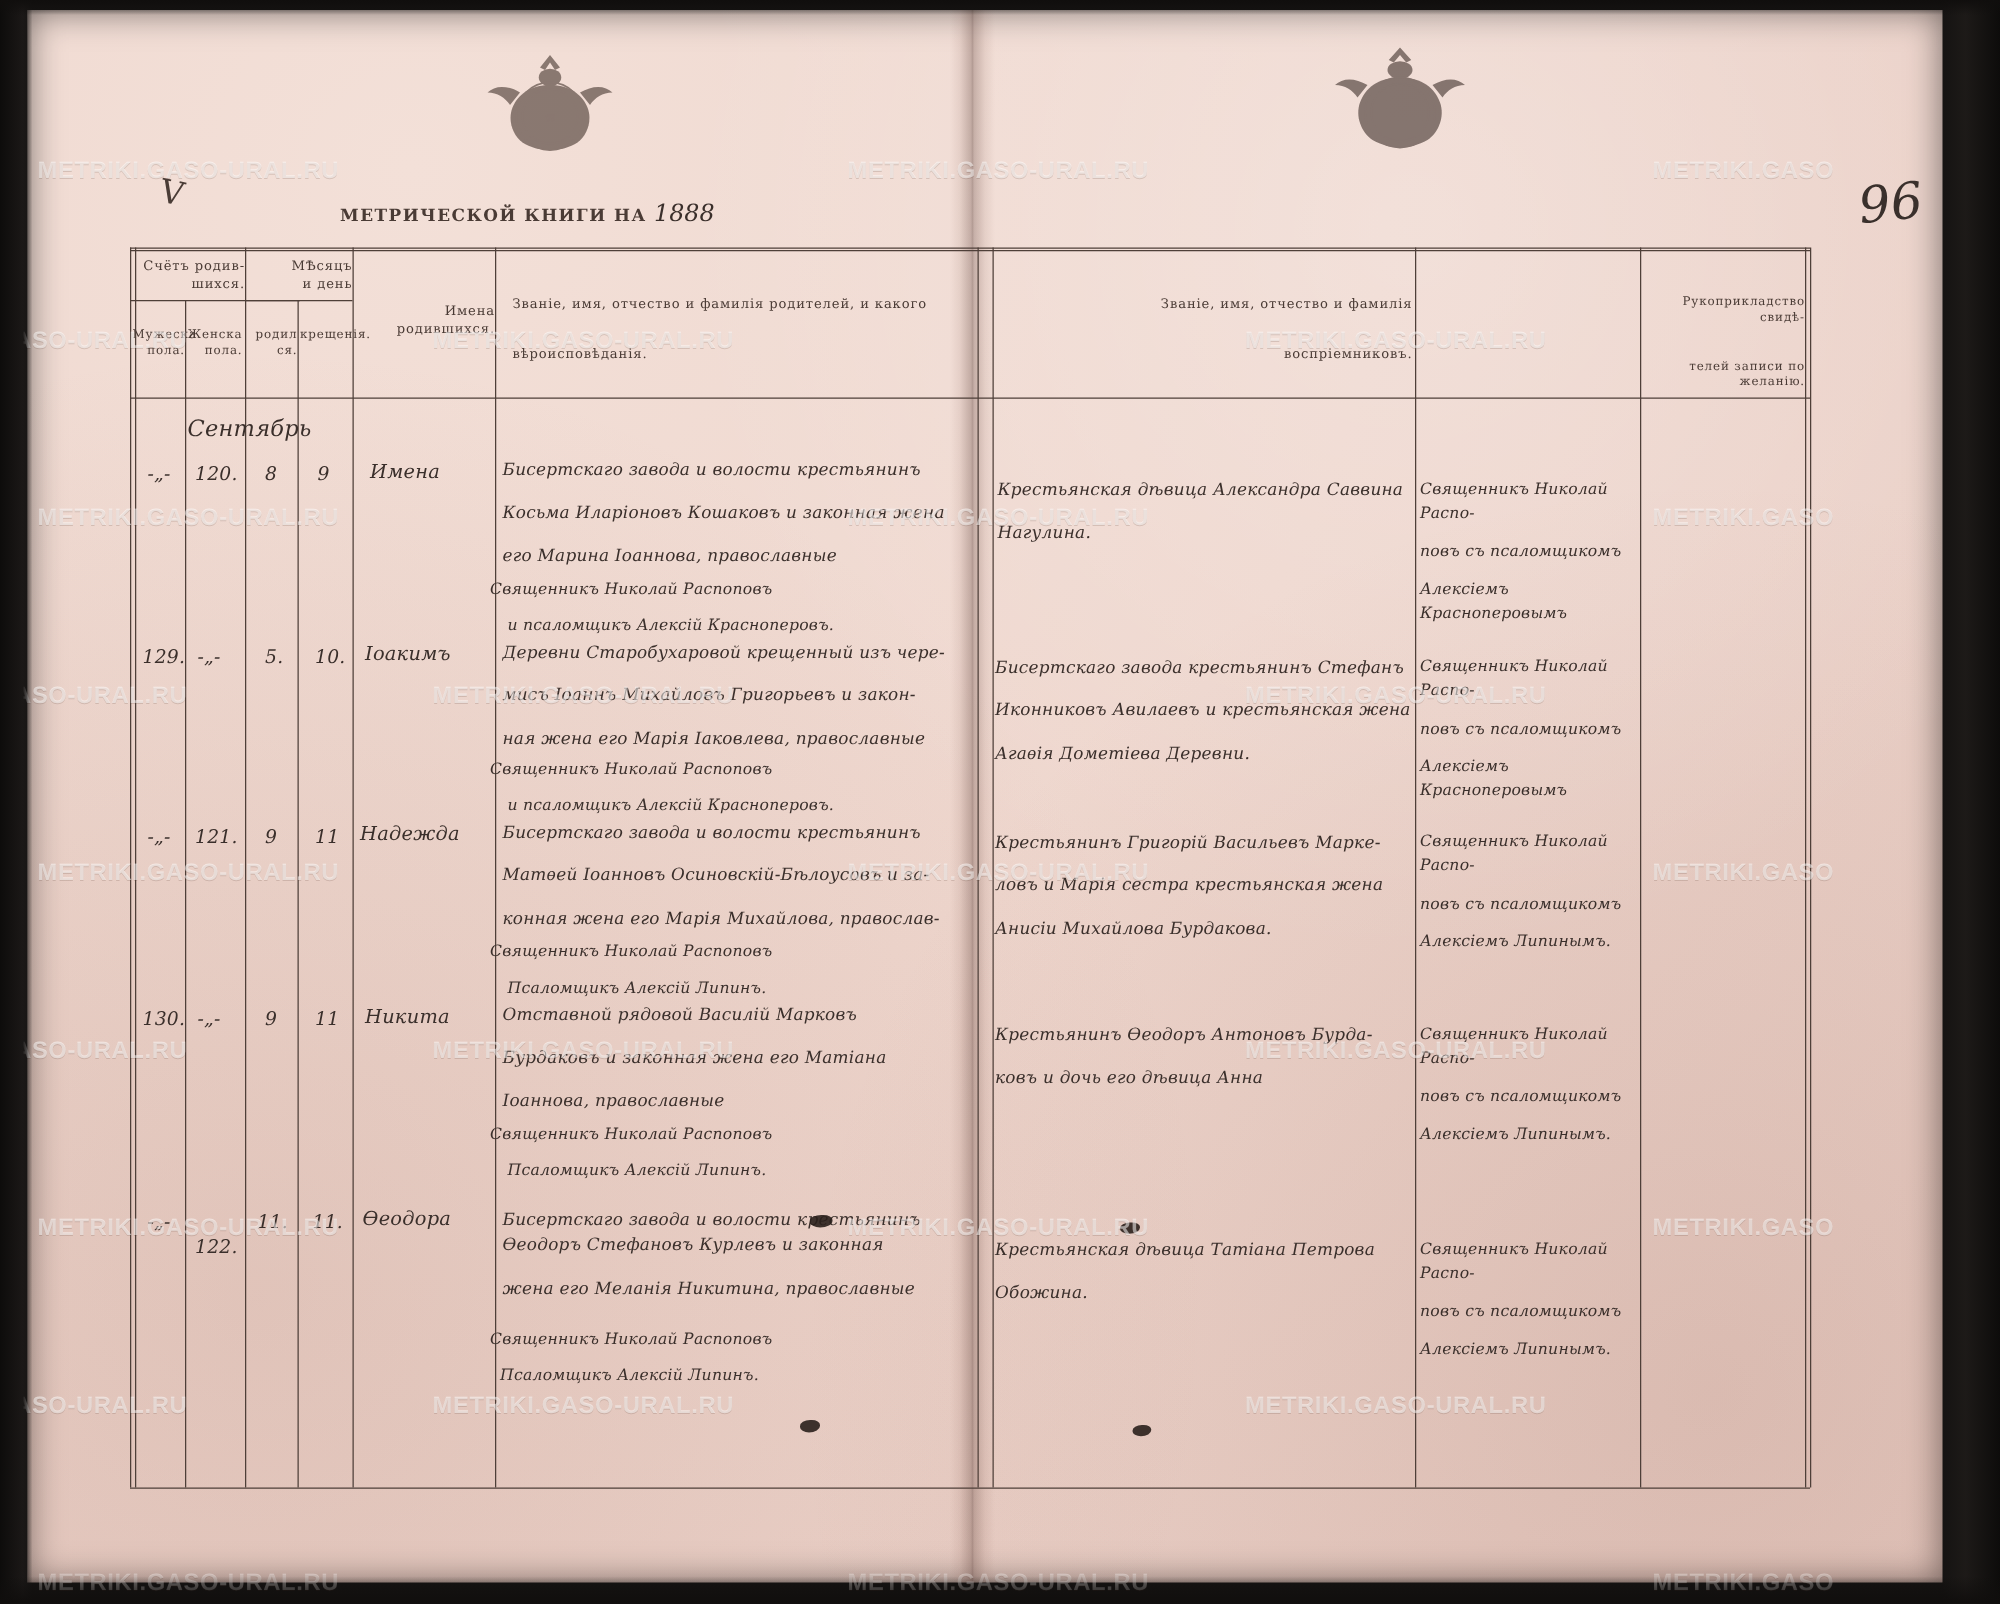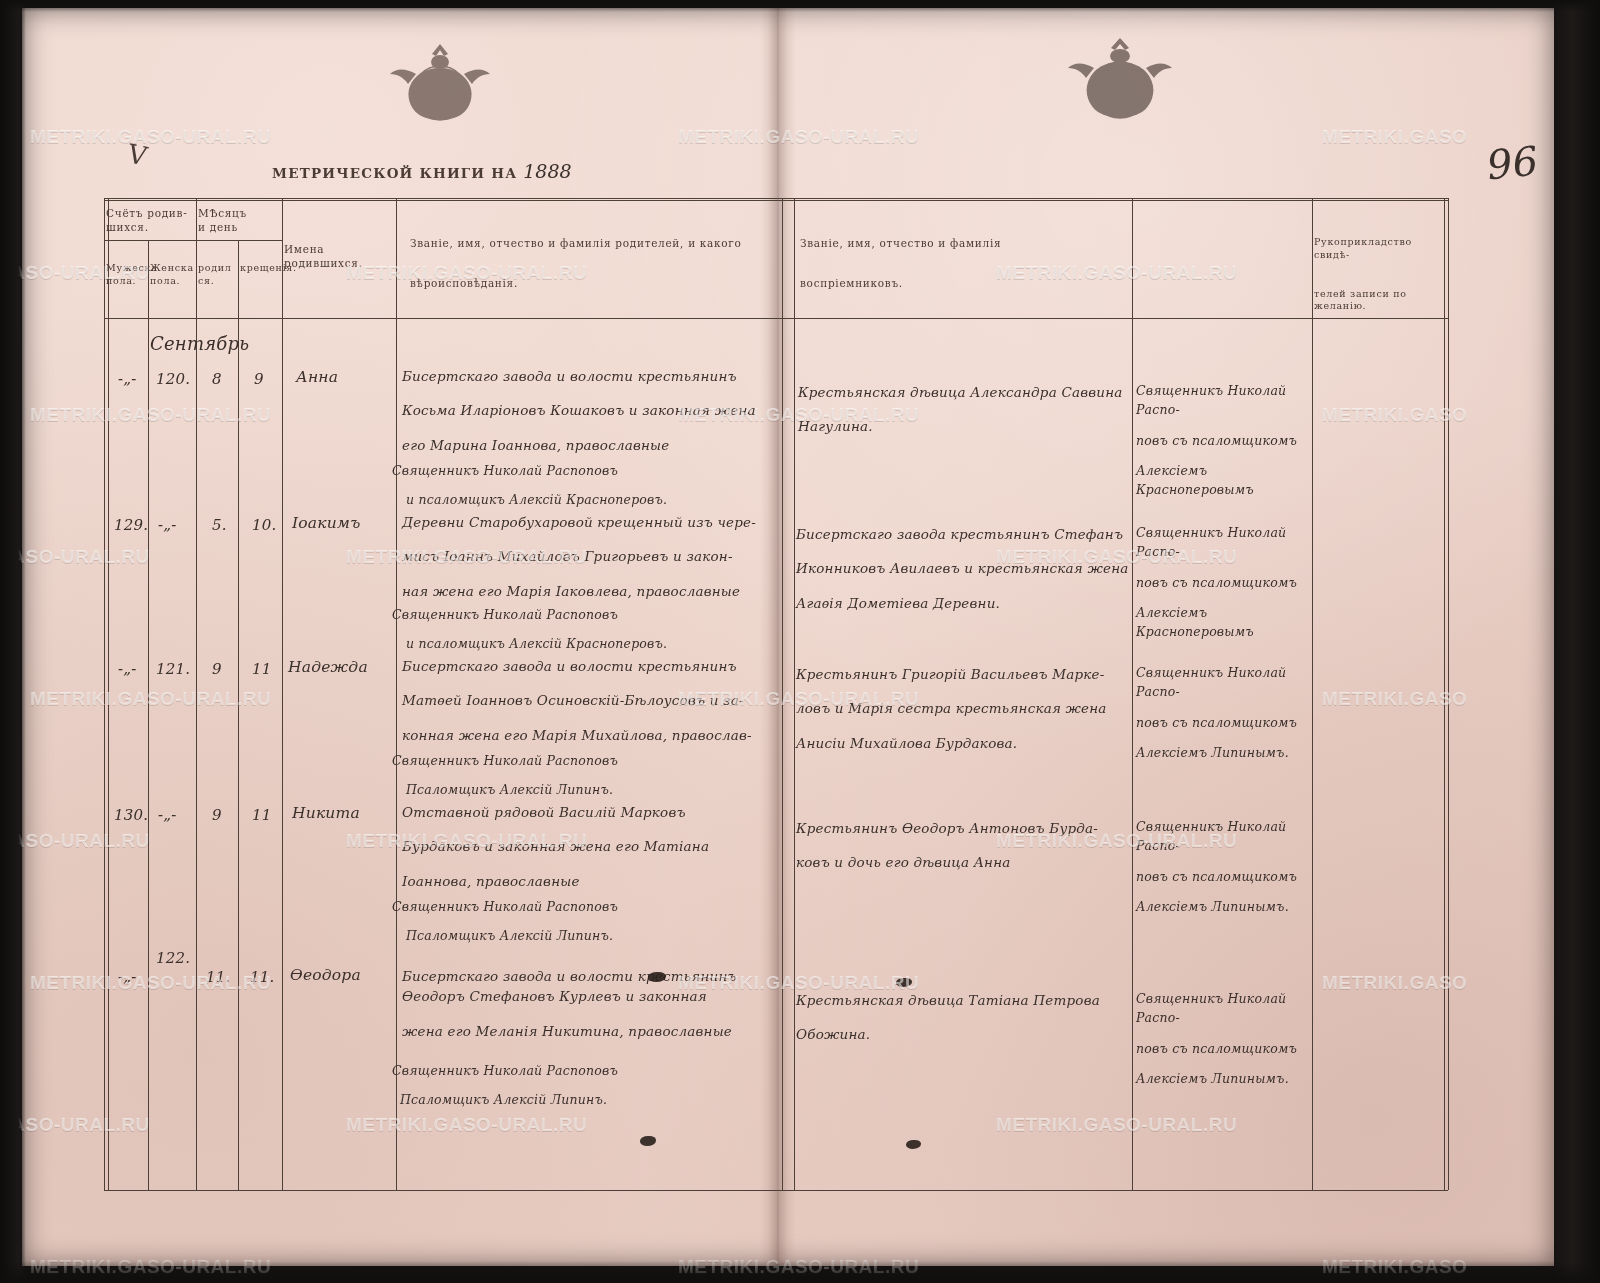--- a/index.html
+++ b/index.html
@@ -80,21 +80,21 @@
     transform:rotate(-6deg);
   }
   .tick{
     position:absolute;left:128px;top:140px;font-size:26px;color:#4a3c36;
     transform:rotate(12deg);
   }
   .vline{position:absolute;width:1px;background:#4e3f38;}
   .hline{position:absolute;height:1px;background:#4e3f38;}
 
   .colhead{
-    position:absolute;text-align:left;
+    position:absolute;text-align:right;
     font-size:10.5px;line-height:1.35;color:#4a3b35;
     letter-spacing:.7px;
   }
 
   
   .cell{position:absolute;font-size:13.5px;line-height:1.5;}
   .num{position:absolute;font-size:15px;}
   .nm{position:absolute;font-size:15.5px;}
   .month{position:absolute;left:150px;top:333px;font-size:18px;}
   .sig{font-size:12.5px;}
@@ -211,21 +211,21 @@
     <div style="margin-top:26px;">телей записи по желанію.</div>
   </div>
 
   <div class="month hand">Сентябрь</div>
 
   <div>
     <div class="num hand" style="left:118px;top:370px;">-„-</div>
     <div class="num hand" style="left:156px;top:370px;">120.</div>
     <div class="num hand" style="left:212px;top:370px;">8</div>
     <div class="num hand" style="left:254px;top:370px;">9</div>
-    <div class="nm hand" style="left:296px;top:368px;">Анна</div>
+    <div class="nm hand" style="left:296px;top:368px;">Имена</div>
     <div class="cell hand" style="left:402px;top:366px;width:378px;">
       <div>Бисертскаго завода и волости крестьянинъ</div>
       <div style="margin-top:14px;">Косьма Иларіоновъ Кошаковъ и законная жена</div>
       <div style="margin-top:14px;">его Марина Іоаннова, православные</div>
     </div>
     <div class="cell hand sig" style="left:392px;top:462px;width:390px;">
       <div>Священникъ Николай Распоповъ</div>
       <div style="margin-top:10px;margin-left:14px;">и псаломщикъ Алексій Красноперовъ.</div>
     </div>
     <div class="cell hand" style="left:798px;top:382px;width:330px;">
@@ -318,21 +318,21 @@
     <div class="cell hand sig" style="left:1136px;top:818px;width:176px;">
       <div>Священникъ Николай Распо-</div>
       <div style="margin-top:12px;">повъ съ псаломщикомъ</div>
       <div style="margin-top:12px;">Алексіемъ Липинымъ.</div>
     </div>
     <div class="cell hand" style="left:1318px;top:818px;width:124px;"></div>
   </div>
 
   <div>
     <div class="num hand" style="left:118px;top:968px;">-„-</div>
-    <div class="num hand" style="left:156px;top:949px;">122.</div>
+    <div class="num hand" style="left:156px;top:988px;">122.</div>
     <div class="num hand" style="left:206px;top:968px;">11.</div>
     <div class="num hand" style="left:250px;top:968px;">11.</div>
     <div class="nm hand" style="left:290px;top:966px;">Ѳеодора</div>
     <div class="cell hand" style="left:402px;top:966px;width:378px;">
       <div>Бисертскаго завода и волости крестьянинъ</div>
       <div style="">Ѳеодоръ Стефановъ Курлевъ и законная</div>
       <div style="margin-top:14px;">жена его Меланія Никитина, православные</div>
     </div>
     <div class="cell hand sig" style="left:392px;top:1062px;width:390px;">
       <div>Священникъ Николай Распоповъ</div>

